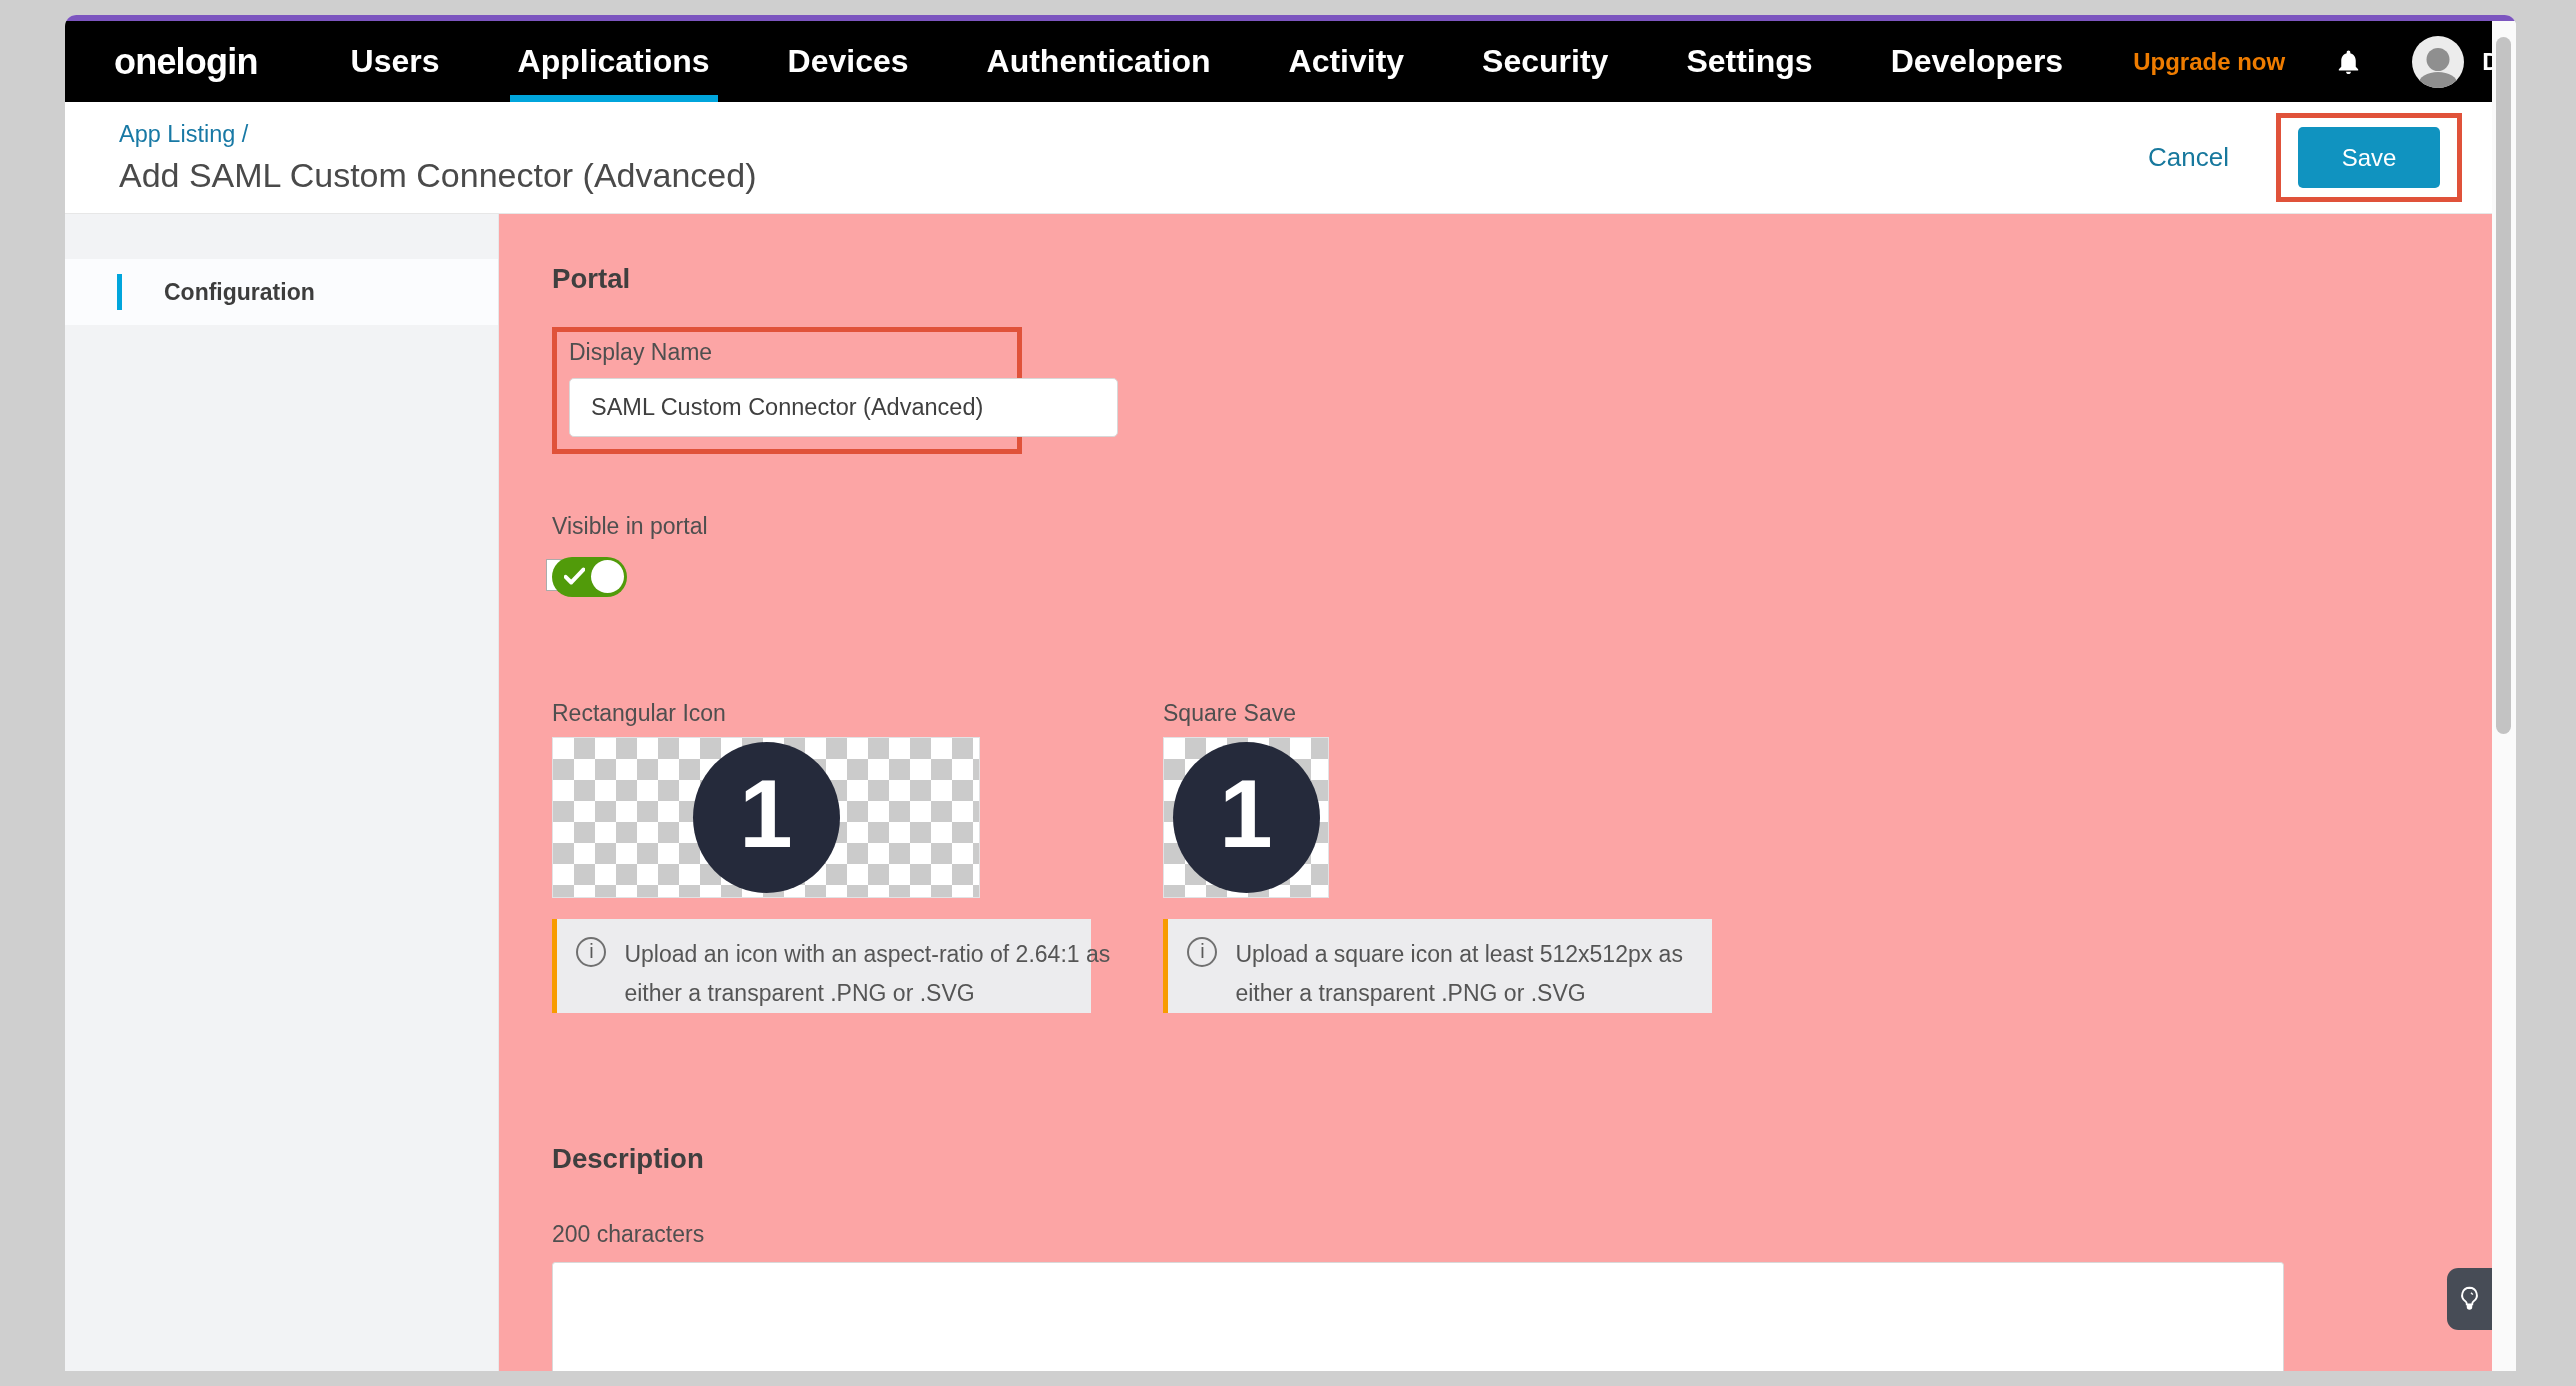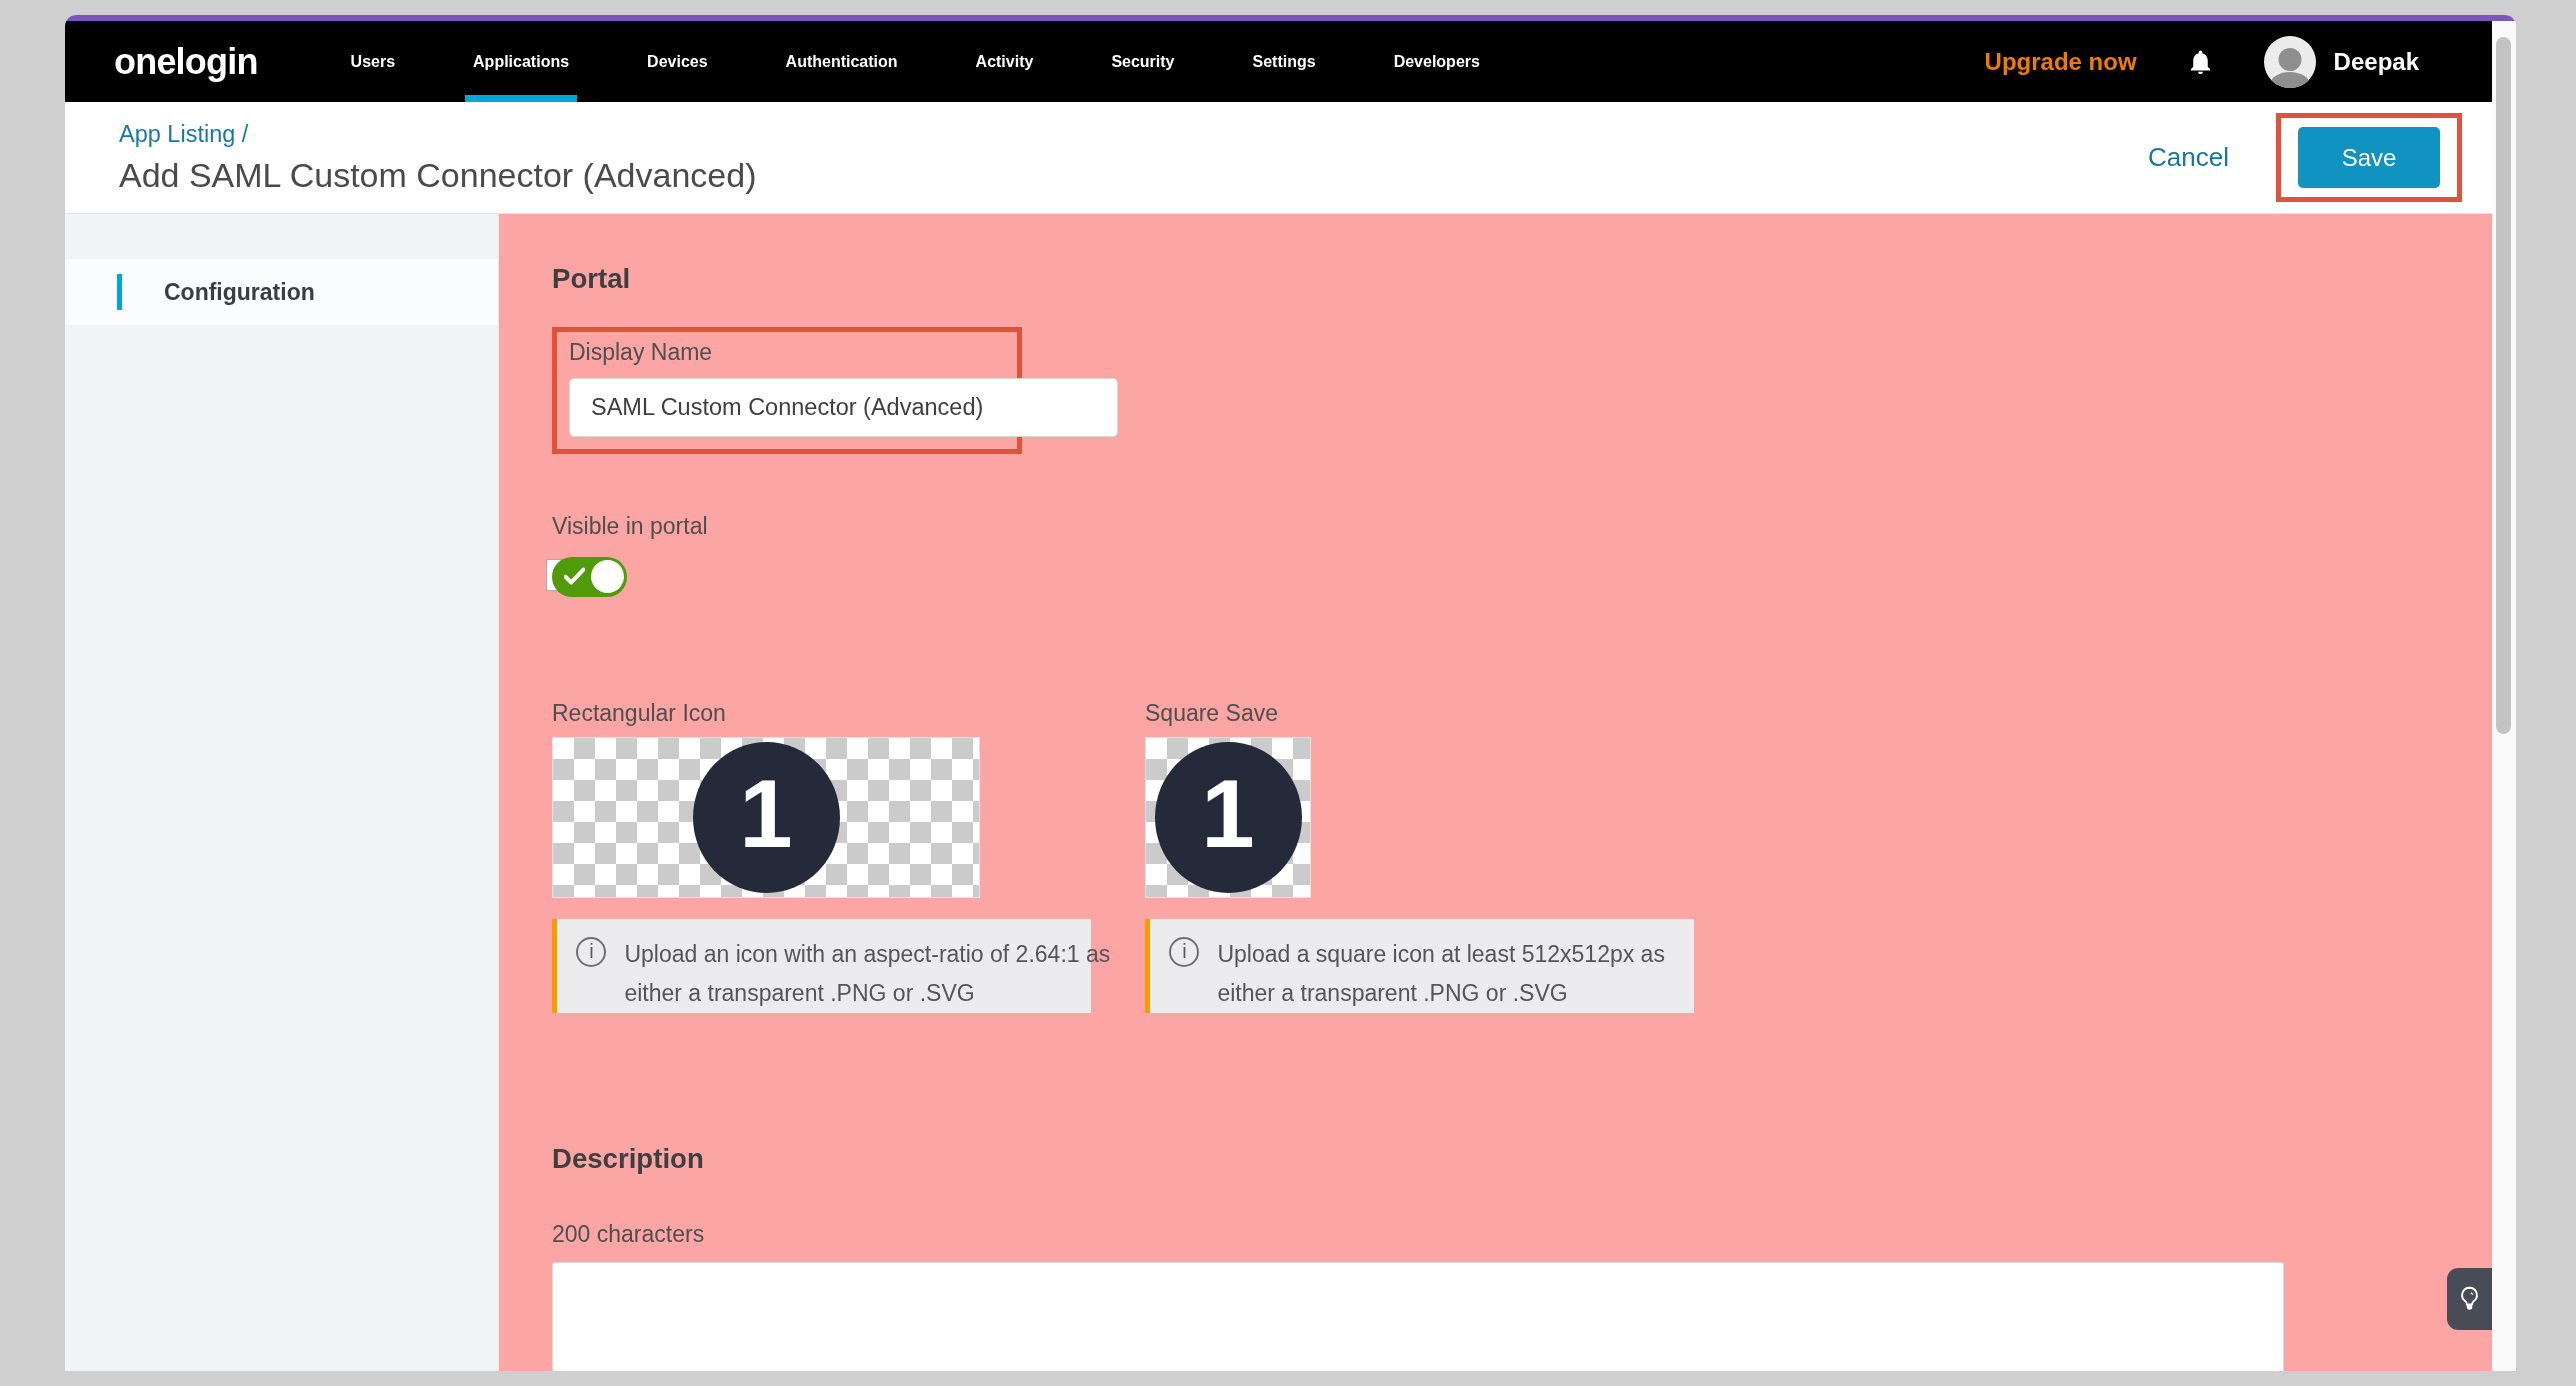--- a/index.html
+++ b/index.html
@@ -24,21 +24,21 @@
         background:#fff;border-radius:11.3px 11.3px 0 0;overflow:hidden;}
   .accent-bar{height:6.5px;background:var(--purple_bar);}
   .page-body{display:flex;height:1350px;}
   .page-main{width:2427px;display:flex;flex-direction:column;position:relative;}
 
   
   .topbar{height:81px;background:var(--nav_bg);display:flex;align-items:center;padding-left:49px;flex:none;}
   .logo{color:#fff;font-size:36px;font-weight:700;letter-spacing:-0.8px;cursor:pointer;}
   .nav-items{list-style:none;display:flex;margin-left:85px;height:100%;}
   .nav-items li{display:flex;align-items:center;height:100%;padding:0 8px;margin-right:62px;
-                color:#fff;font-size:16px;font-weight:600;cursor:pointer;position:relative;}
+                color:#fff;font-size:32px;font-weight:600;cursor:pointer;position:relative;}
   .nav-items li.active::after{content:"";position:absolute;left:0;right:0;bottom:0;height:7.3px;
                 background:var(--nav_active_underline);}
   .nav-right{margin-left:auto;display:flex;align-items:center;gap:49px;padding-right:73px;}
   .upgrade{color:var(--upgrade_orange);font-size:24px;font-weight:600;cursor:pointer;white-space:nowrap;}
   .bell{width:29px;height:32px;cursor:pointer;display:block;}
   .avatar{width:52px;height:52px;border-radius:50%;background:#ececec;overflow:hidden;position:relative;cursor:pointer;}
   .avatar .head{position:absolute;left:50%;top:12px;transform:translateX(-50%);width:23px;height:23px;border-radius:50%;background:#8f8f8f;}
   .avatar .body{position:absolute;left:50%;top:36px;transform:translateX(-50%);width:39px;height:24px;border-radius:50% 50% 0 0;background:#8f8f8f;}
   .user-name{color:#fff;font-size:24px;font-weight:600;margin-left:-31px;cursor:pointer;}
 
@@ -68,21 +68,21 @@
   .display-name-input{display:block;margin-top:13px;width:549px;height:59px;background:#fff;
       border:1.6px solid #d8d8d8;border-radius:4.9px;font-size:23.5px;color:#3f3f3f;padding:0 21px;outline:none;}
 
   .visible-label{margin-top:59px;}
   .toggle-wrap{margin-top:18px;position:relative;width:75px;height:40px;}
   .ghost-checkbox{position:absolute;left:-5.7px;top:2.4px;width:32px;height:32px;background:#fff;border:1.6px solid #ababab;}
   .toggle{position:absolute;inset:0;background:var(--toggle_green);border-radius:20px;cursor:pointer;}
   .toggle .check{position:absolute;left:12px;top:10.5px;}
   .toggle .knob{position:absolute;right:3.2px;top:3.2px;width:33px;height:33px;border-radius:50%;background:#fff;}
 
-  .icons-row{display:flex;gap:54px;margin-top:103px;}
+  .icons-row{display:flex;gap:72px;margin-top:103px;}
   .icon-col{display:flex;flex-direction:column;}
   .icon-label{margin-bottom:11.3px;}
   .icon-preview{height:161px;border:1.6px solid #e2e3e5;
       background:#fff conic-gradient(#cbcbcb 25%,#fff 0 50%,#cbcbcb 0 75%,#fff 0);
       background-size:42px 42px;display:flex;align-items:center;justify-content:center;cursor:pointer;}
   .icon-preview.rect{width:428px;}
   .icon-preview.square{width:166px;}
   .logo-circle{width:147px;height:151px;border-radius:50%;background:var(--icon_navy);
       display:flex;align-items:center;justify-content:center;}
   .logo-circle span{color:#fff;font-size:96px;font-weight:700;line-height:1;transform:translateY(-3.2px);}

